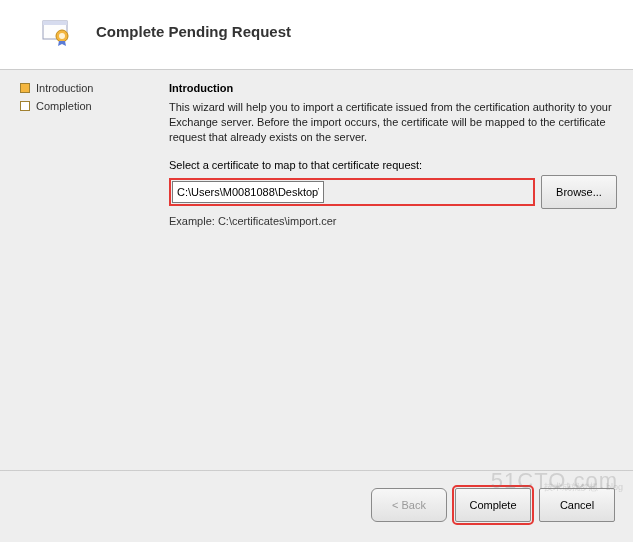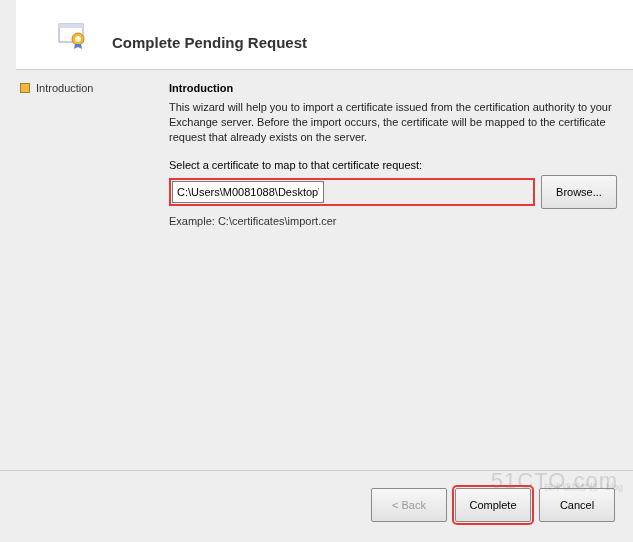--- a/index.html
+++ b/index.html
@@ -7,26 +7,25 @@
       font-family: Tahoma, "Segoe UI", sans-serif;
       font-size: 11px;
       background: #eeeeee;
       width: 633px;
       height: 542px;
       overflow: hidden;
       position: relative;
     }
     .header {
       display: flex;
-      align-items: flex-end;
+      align-items: center;
       padding: 12px 24px 18px 20px;
       background: #ffffff;
       border-bottom: 1px solid #ccc;
       height: 70px;
-      margin-left: 16px;
     }
     .header-icon {
       width: 32px;
       height: 32px;
       margin-right: 24px;
       margin-left: 20px;
     }
     .header-title {
       font-size: 15px;
       font-weight: bold;
@@ -103,20 +102,21 @@
       font-family: inherit;
       background: linear-gradient(#f7f7f7, #e2e2e2);
       border: 1px solid #8a8a8a;
       border-radius: 2px;
       cursor: pointer;
       padding: 8px 10px;
     }
     .btn:disabled {
       color: #9a9a9a;
       cursor: default;
+      border-radius: 6px;
     }
     .example-text {
       font-size: 11px;
       color: #333;
     }
     .footer-sep {
       height: 2px;
       background: linear-gradient(#bcbcbc, #fff);
       margin: 0;
     }
@@ -169,20 +169,24 @@
     </svg>
   </span>
   <div class="header-title">Complete Pending Request</div>
 </div>
 
 <div class="main">
   <div class="sidebar">
     <div class="sidebar-item">
       <span class="sidebar-box active"></span>
       <span>Introduction</span>
+    </div>
+    <div class="sidebar-item">
+      <span class="sidebar-box"></span>
+      <span>Completion</span>
     </div>
   </div>
 
   <div class="content">
     <div class="section-title">Introduction</div>
     <div class="section-desc">This wizard will help you to import a certificate issued from the certification authority to your Exchange server. Before the import occurs, the certificate will be mapped to the certificate request that already exists on the server.</div>
     <div class="field-label">Select a certificate to map to that certificate request:</div>
     <div class="file-row">
       <div class="highlight-box" style="flex:1;">
         <input type="text" class="file-input" value="C:\Users\M0081088\Desktop\certnew.cer" style="">

